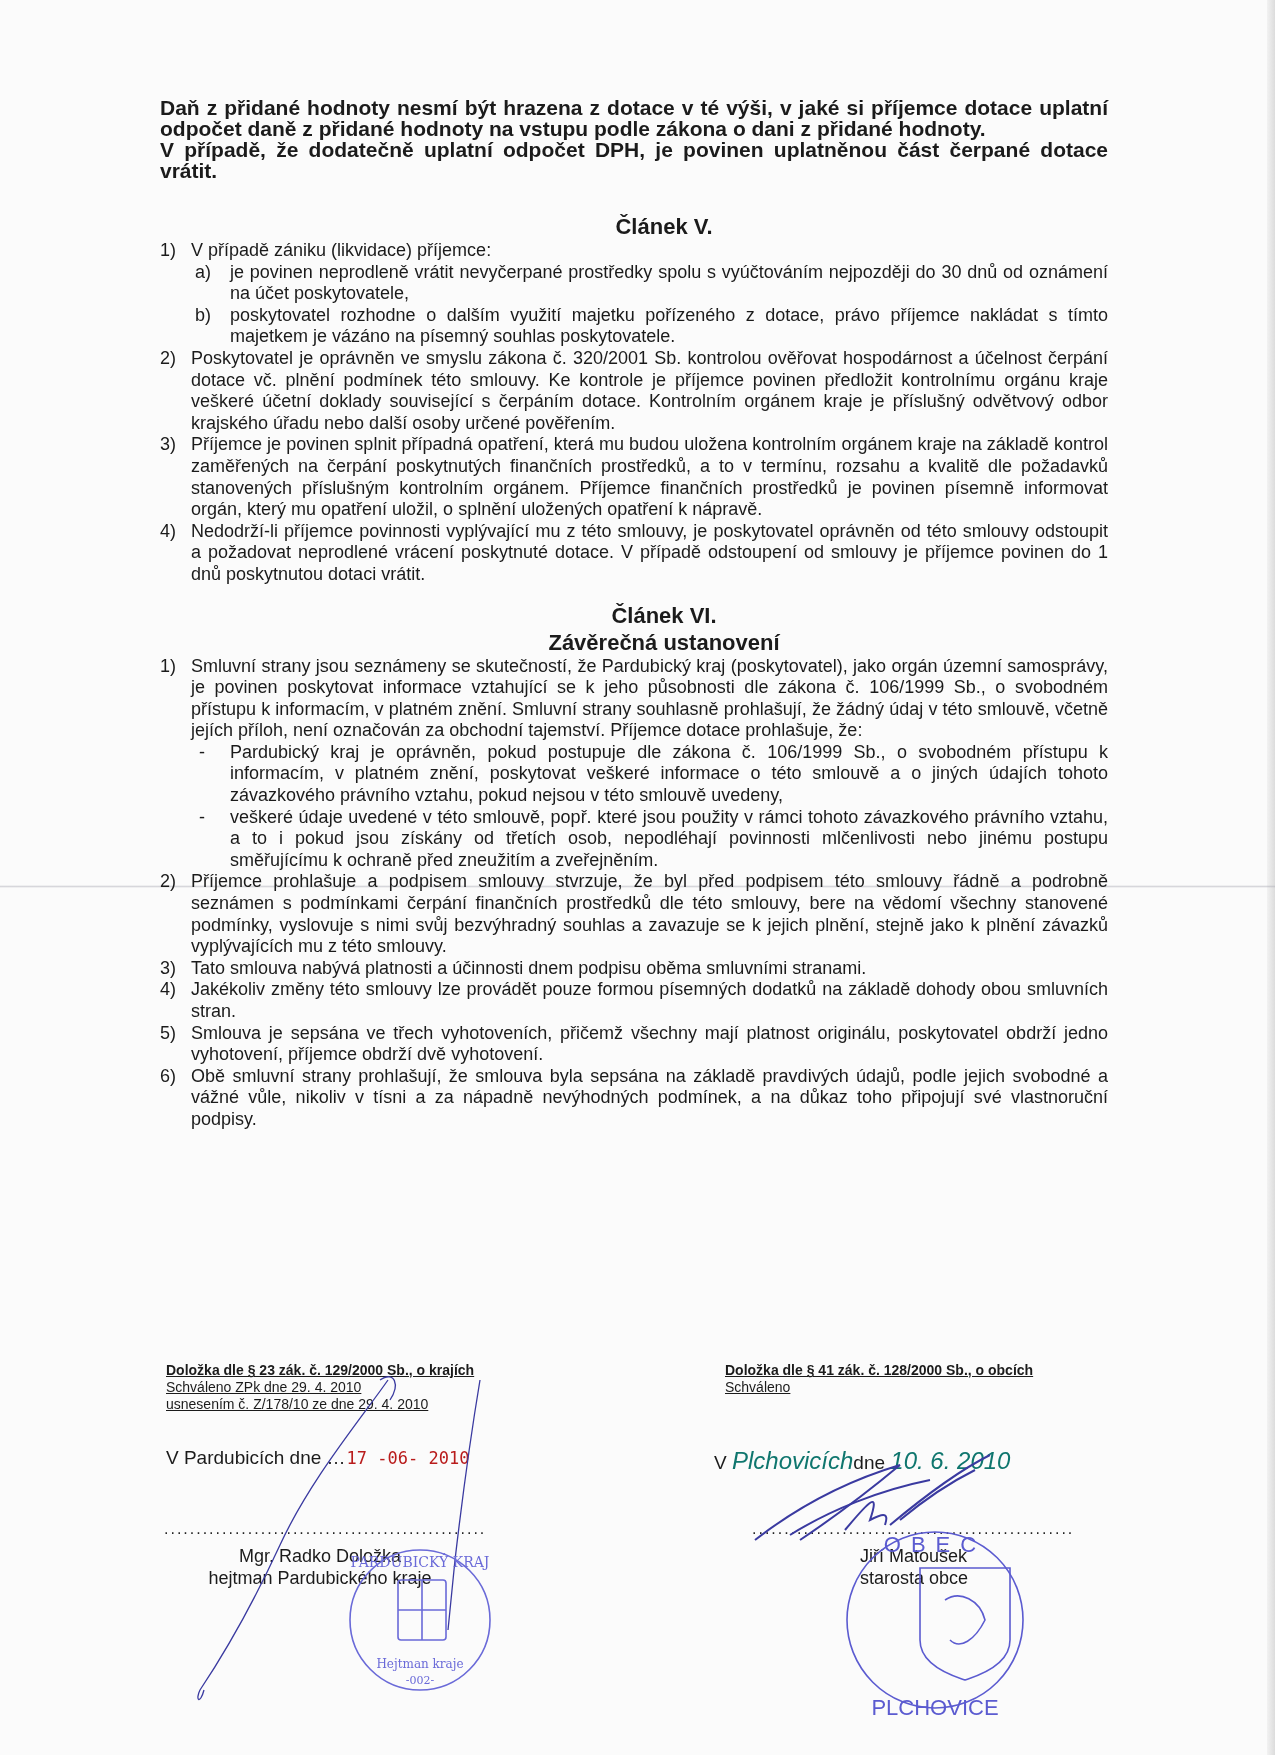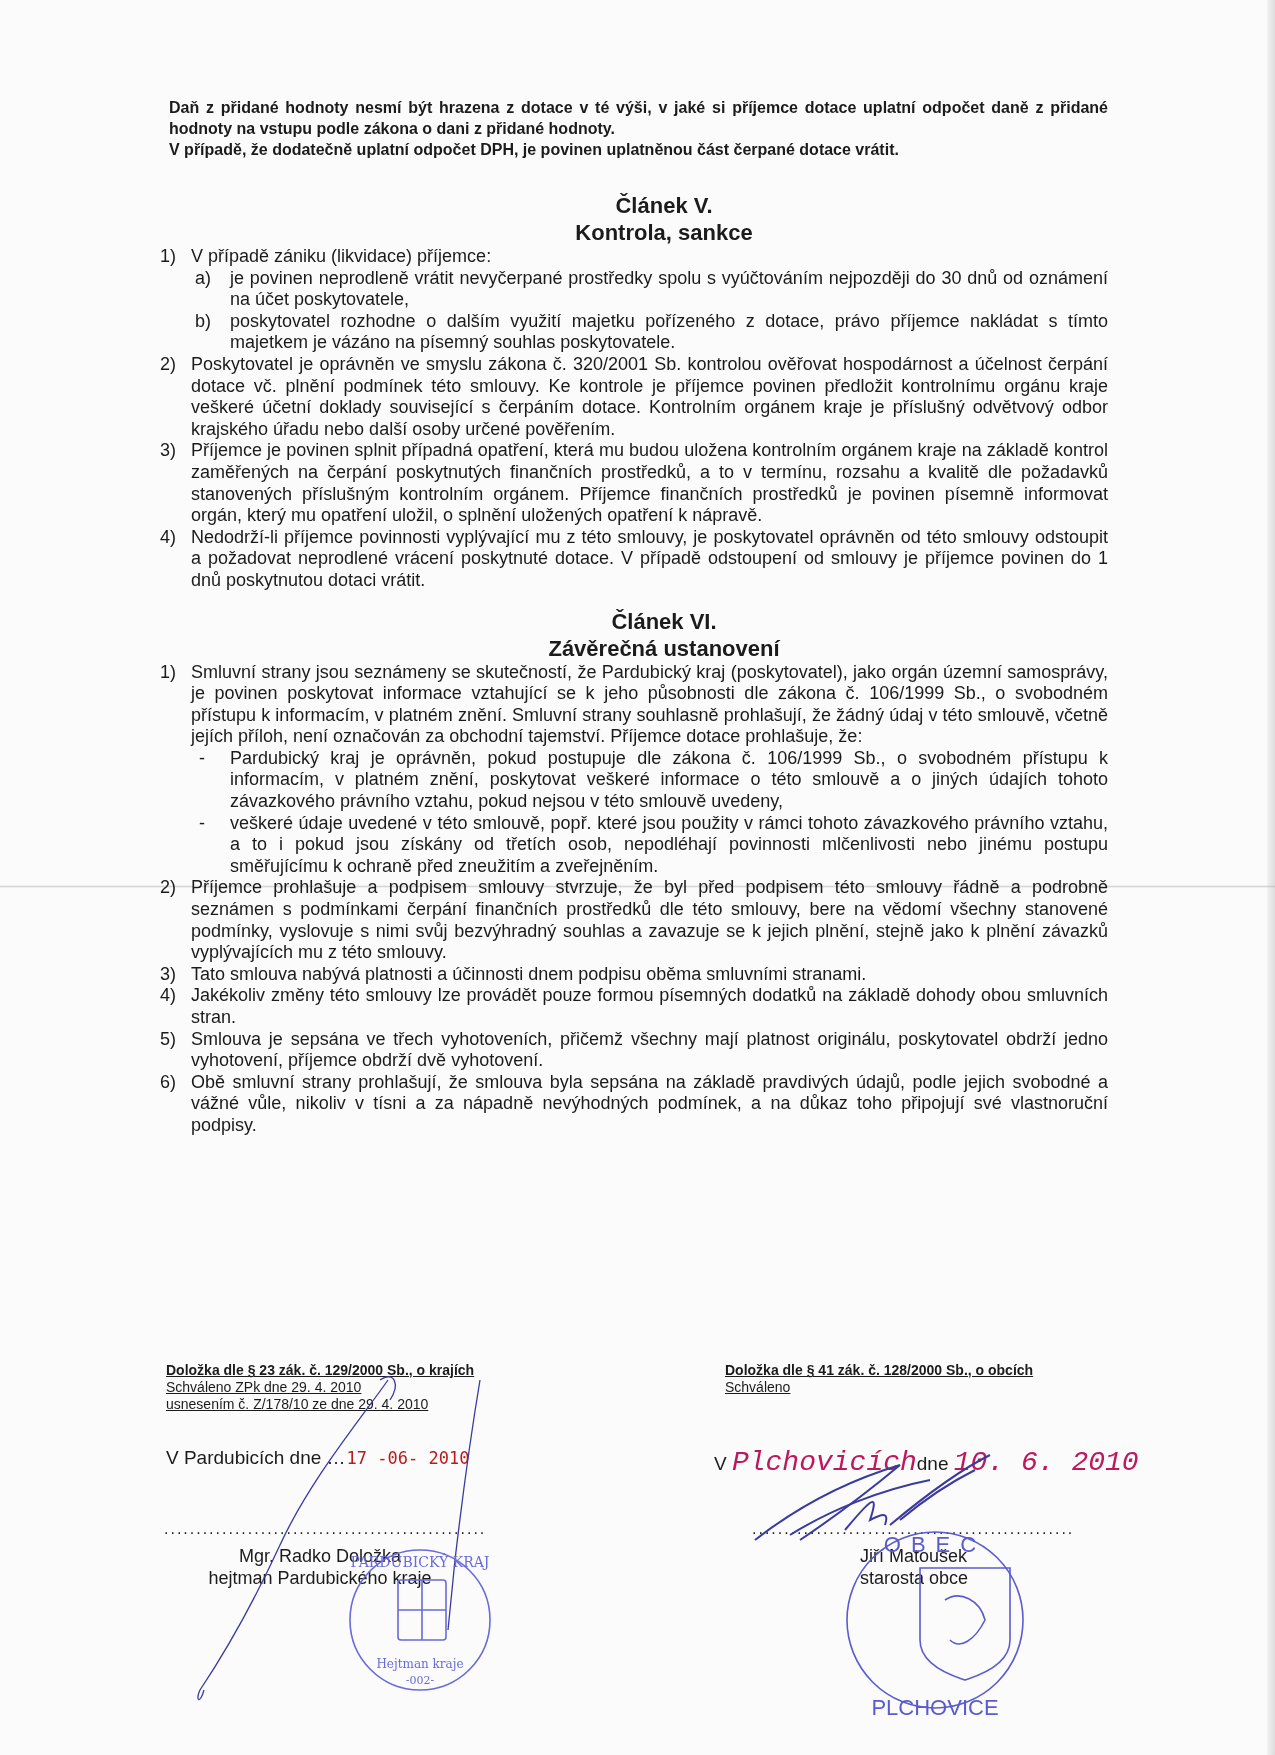--- a/index.html
+++ b/index.html
@@ -3,41 +3,41 @@
 <meta charset="utf-8">
 <style>
   html, body { margin: 0; padding: 0; }
   body {
     width: 1275px; height: 1755px; background: #fbfbfb; position: relative; overflow: hidden;
     font-family: "Liberation Sans", sans-serif; color: #1b1b1b;
   }
   .page-edge { position: absolute; right: 0; top: 0; width: 8px; height: 1755px; background: linear-gradient(to right, #f2f2f2, #dcdcdc); }
   .fold { position: absolute; left: 0; top: 885px; width: 1275px; height: 3px; background: linear-gradient(to bottom, rgba(180,180,190,0.0), rgba(170,170,180,0.45), rgba(180,180,190,0)); }
   .content { position: absolute; left: 160px; top: 97px; width: 948px; }
-  .intro { font-weight: bold; font-size: 16px; line-height: 21px; text-align: justify; margin-left: 9px; }
+  .intro { font-weight: bold; font-size: 21px; line-height: 21px; text-align: justify; }
   .intro p { margin: 0; }
   .art-title { text-align: center; font-weight: bold; font-size: 22px; line-height: 27px; margin-left: 60px; }
   .art-title.first { margin-top: 32px; }
   .art-title.second { margin-top: 16px; }
   ol.items { list-style: none; margin: 0; padding: 0; font-size: 18px; line-height: 21.6px; }
   ol.items > li { position: relative; padding-left: 31px; text-align: justify; }
   .num { position: absolute; left: 0; top: 0; }
   ol.sub { list-style: none; margin: 0; padding: 0; }
   ol.sub > li { position: relative; padding-left: 39px; text-align: justify; }
   .sub .num { left: 4px; }
   .dash .num { left: 8px; }
   .clauses { position: absolute; top: 1362px; font-size: 14px; line-height: 17px; text-decoration: underline; }
   .clauses b { font-weight: bold; }
   .clause-left { left: 166px; }
   .clause-right { left: 725px; }
   .place-line { position: absolute; font-size: 19px; }
   .place-left { left: 166px; top: 1447px; }
   .place-right { left: 714px; top: 1447px; }
   .dots { letter-spacing: 1px; }
-  .hand { font-family: Liberation Mono, monospace; font-style: italic; color: #be185d; font-size: 28px; }
+  .hand { font-family: Liberation Sans, sans-serif; font-style: italic; color: #0f766e; font-size: 24px; }
   .sig-dots { position: absolute; top: 1520px; font-size: 16px; letter-spacing: 2px; color: #222; }
   .sig-dots.left { left: 164px; }
   .sig-dots.right { left: 752px; }
   .signer { position: absolute; font-size: 18px; line-height: 22px; text-align: center; }
   .signer.left { left: 180px; top: 1545px; width: 280px; }
   .signer.right { left: 860px; top: 1545px; width: 150px; text-align: left; }
   svg.overlay { position: absolute; left: 0; top: 0; pointer-events: none; }
 </style>
 </head>
 <body>
@@ -45,21 +45,20 @@
 <div class="page-edge"></div>
 <div class="fold"></div>
 
 <div class="content">
   <div class="intro">
     <p>Daň z přidané hodnoty nesmí být hrazena z dotace v té výši, v jaké si příjemce dotace uplatní odpočet daně z přidané hodnoty na vstupu podle zákona o dani z přidané hodnoty.</p>
     <p>V případě, že dodatečně uplatní odpočet DPH, je povinen uplatněnou část čerpané dotace vrátit.</p>
   </div>
 
   <div class="art-title first">Článek V.</div>
-  <div class="art-title">Kontrola, sankce</div>
 
   <ol class="items">
     <li>
       <span class="num">1)</span>
       <span>V případě zániku (likvidace) příjemce:</span>
       <ol class="sub">
         <li>
           <span class="num">a)</span>
           <span>je povinen neprodleně vrátit nevyčerpané prostředky spolu s vyúčtováním nejpozději do 30 dnů od oznámení na účet poskytovatele,</span>
         </li>

